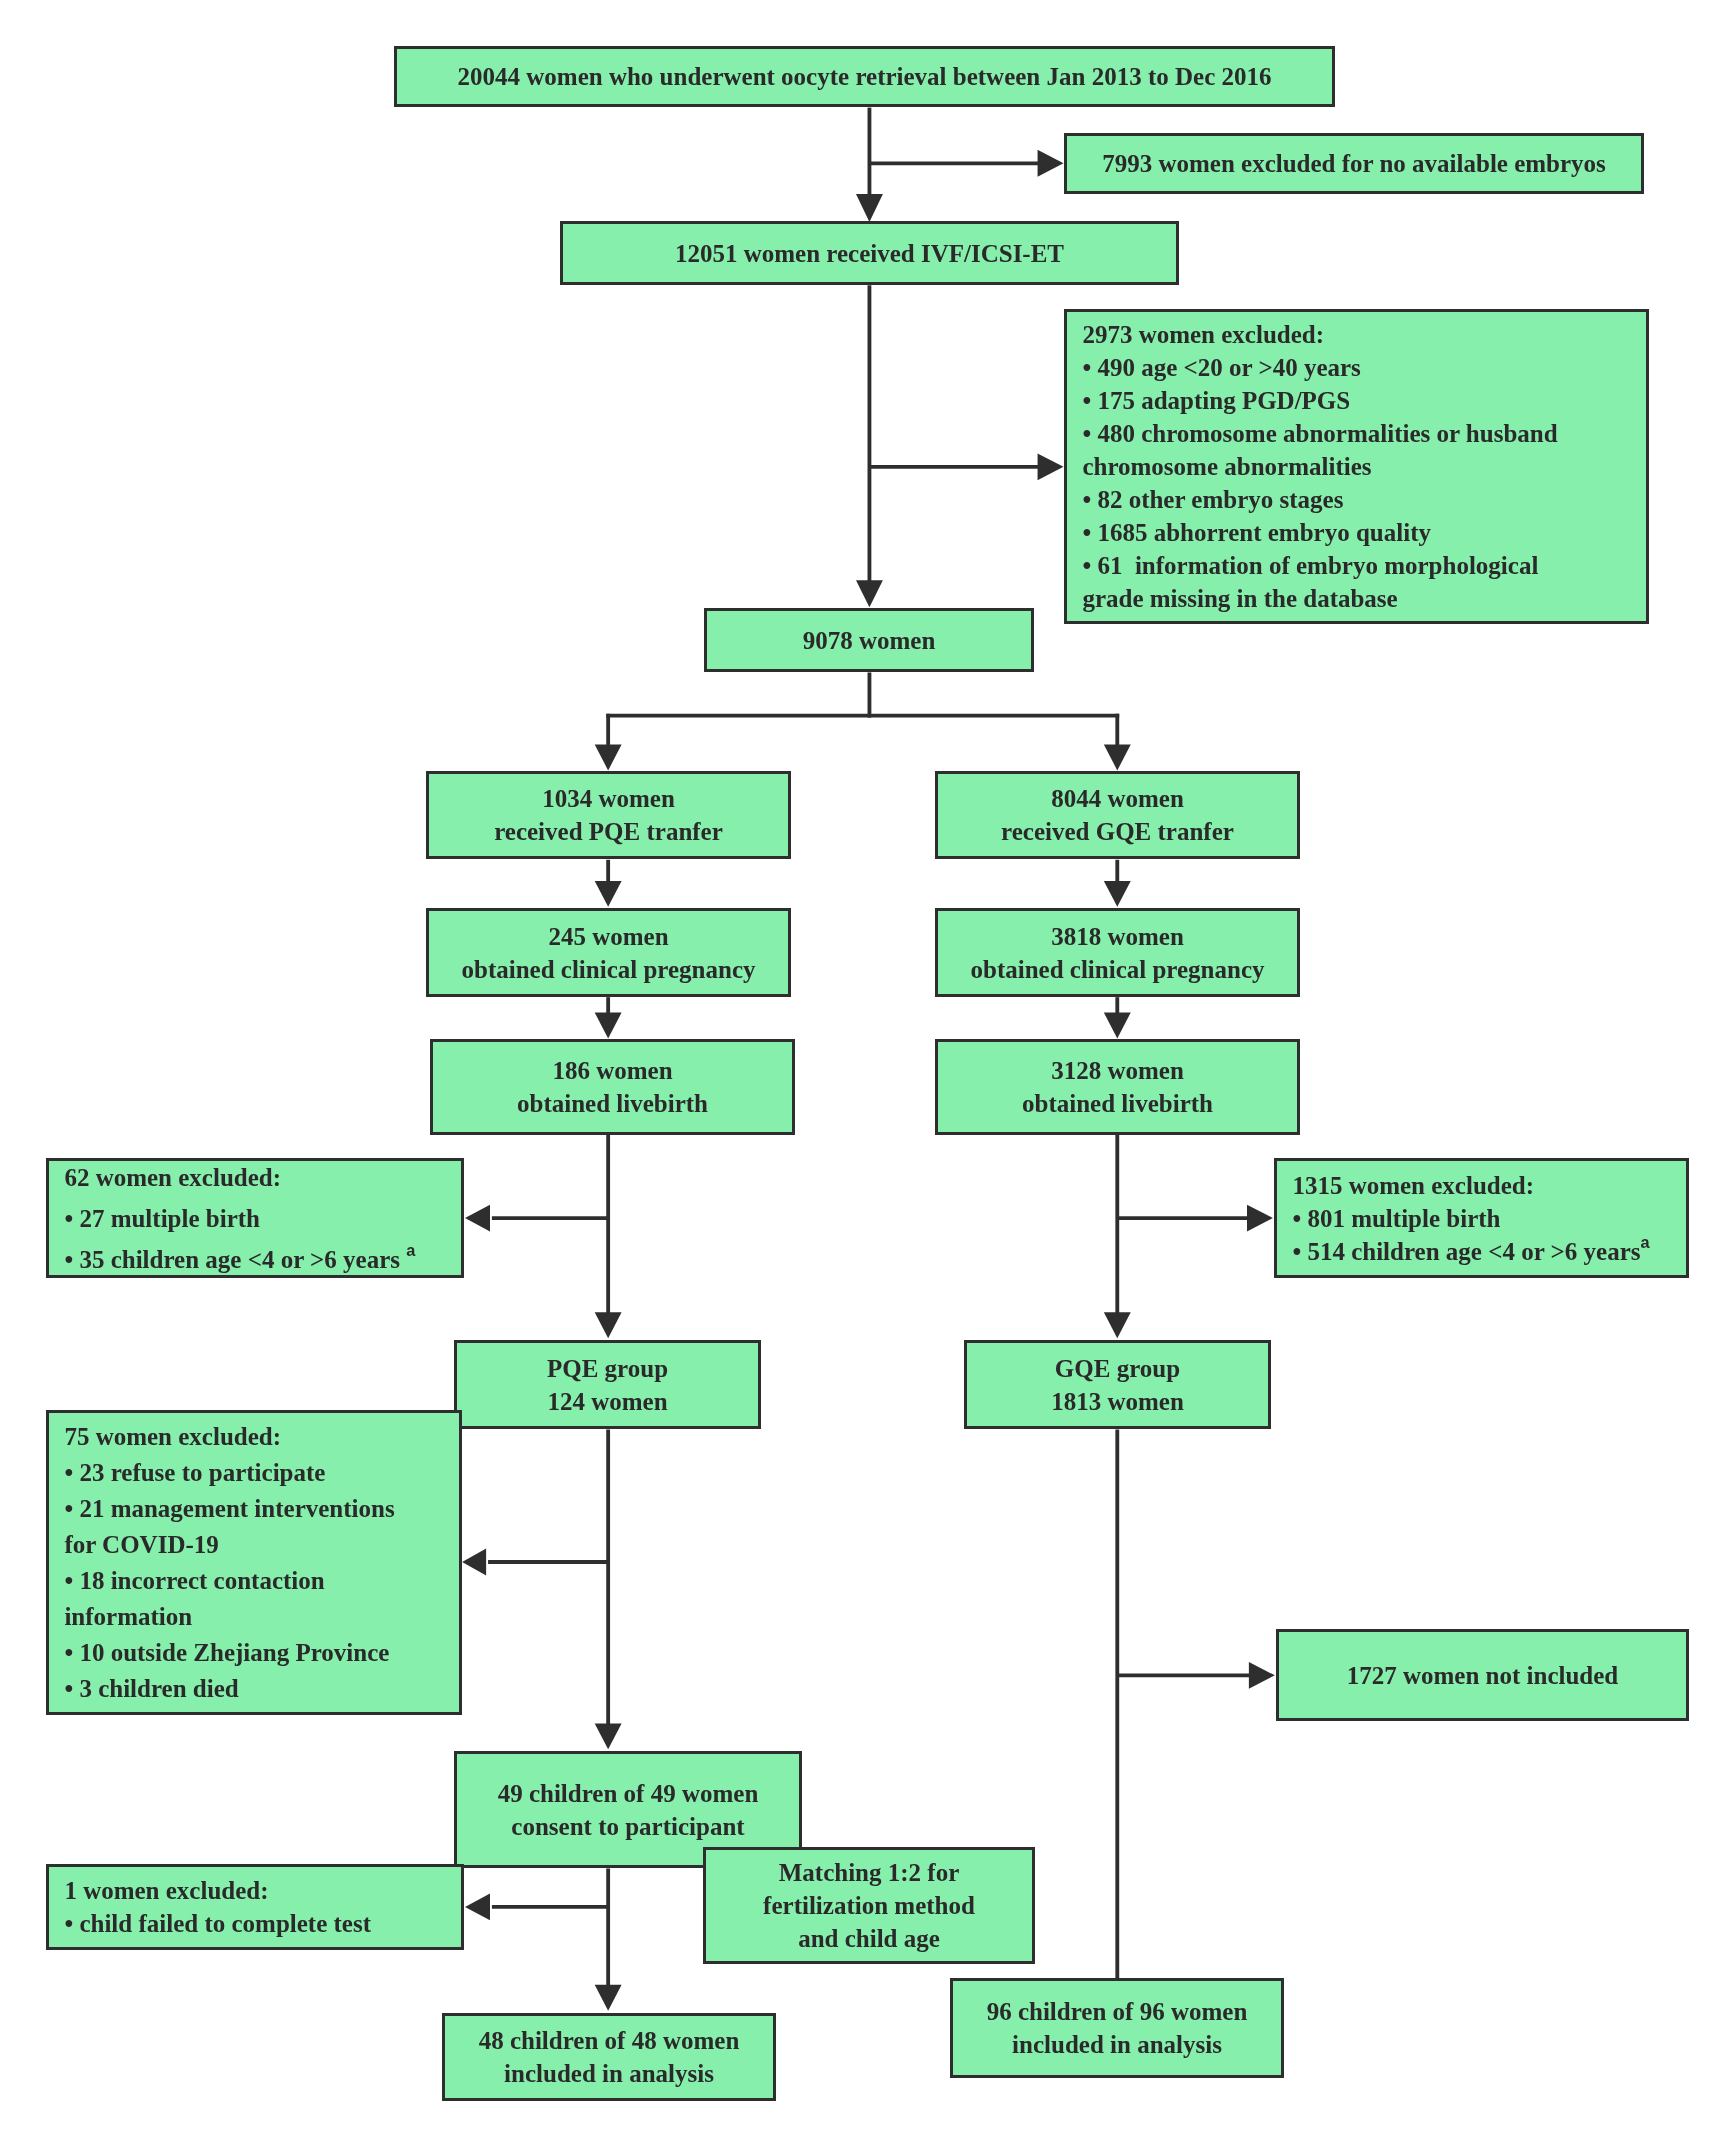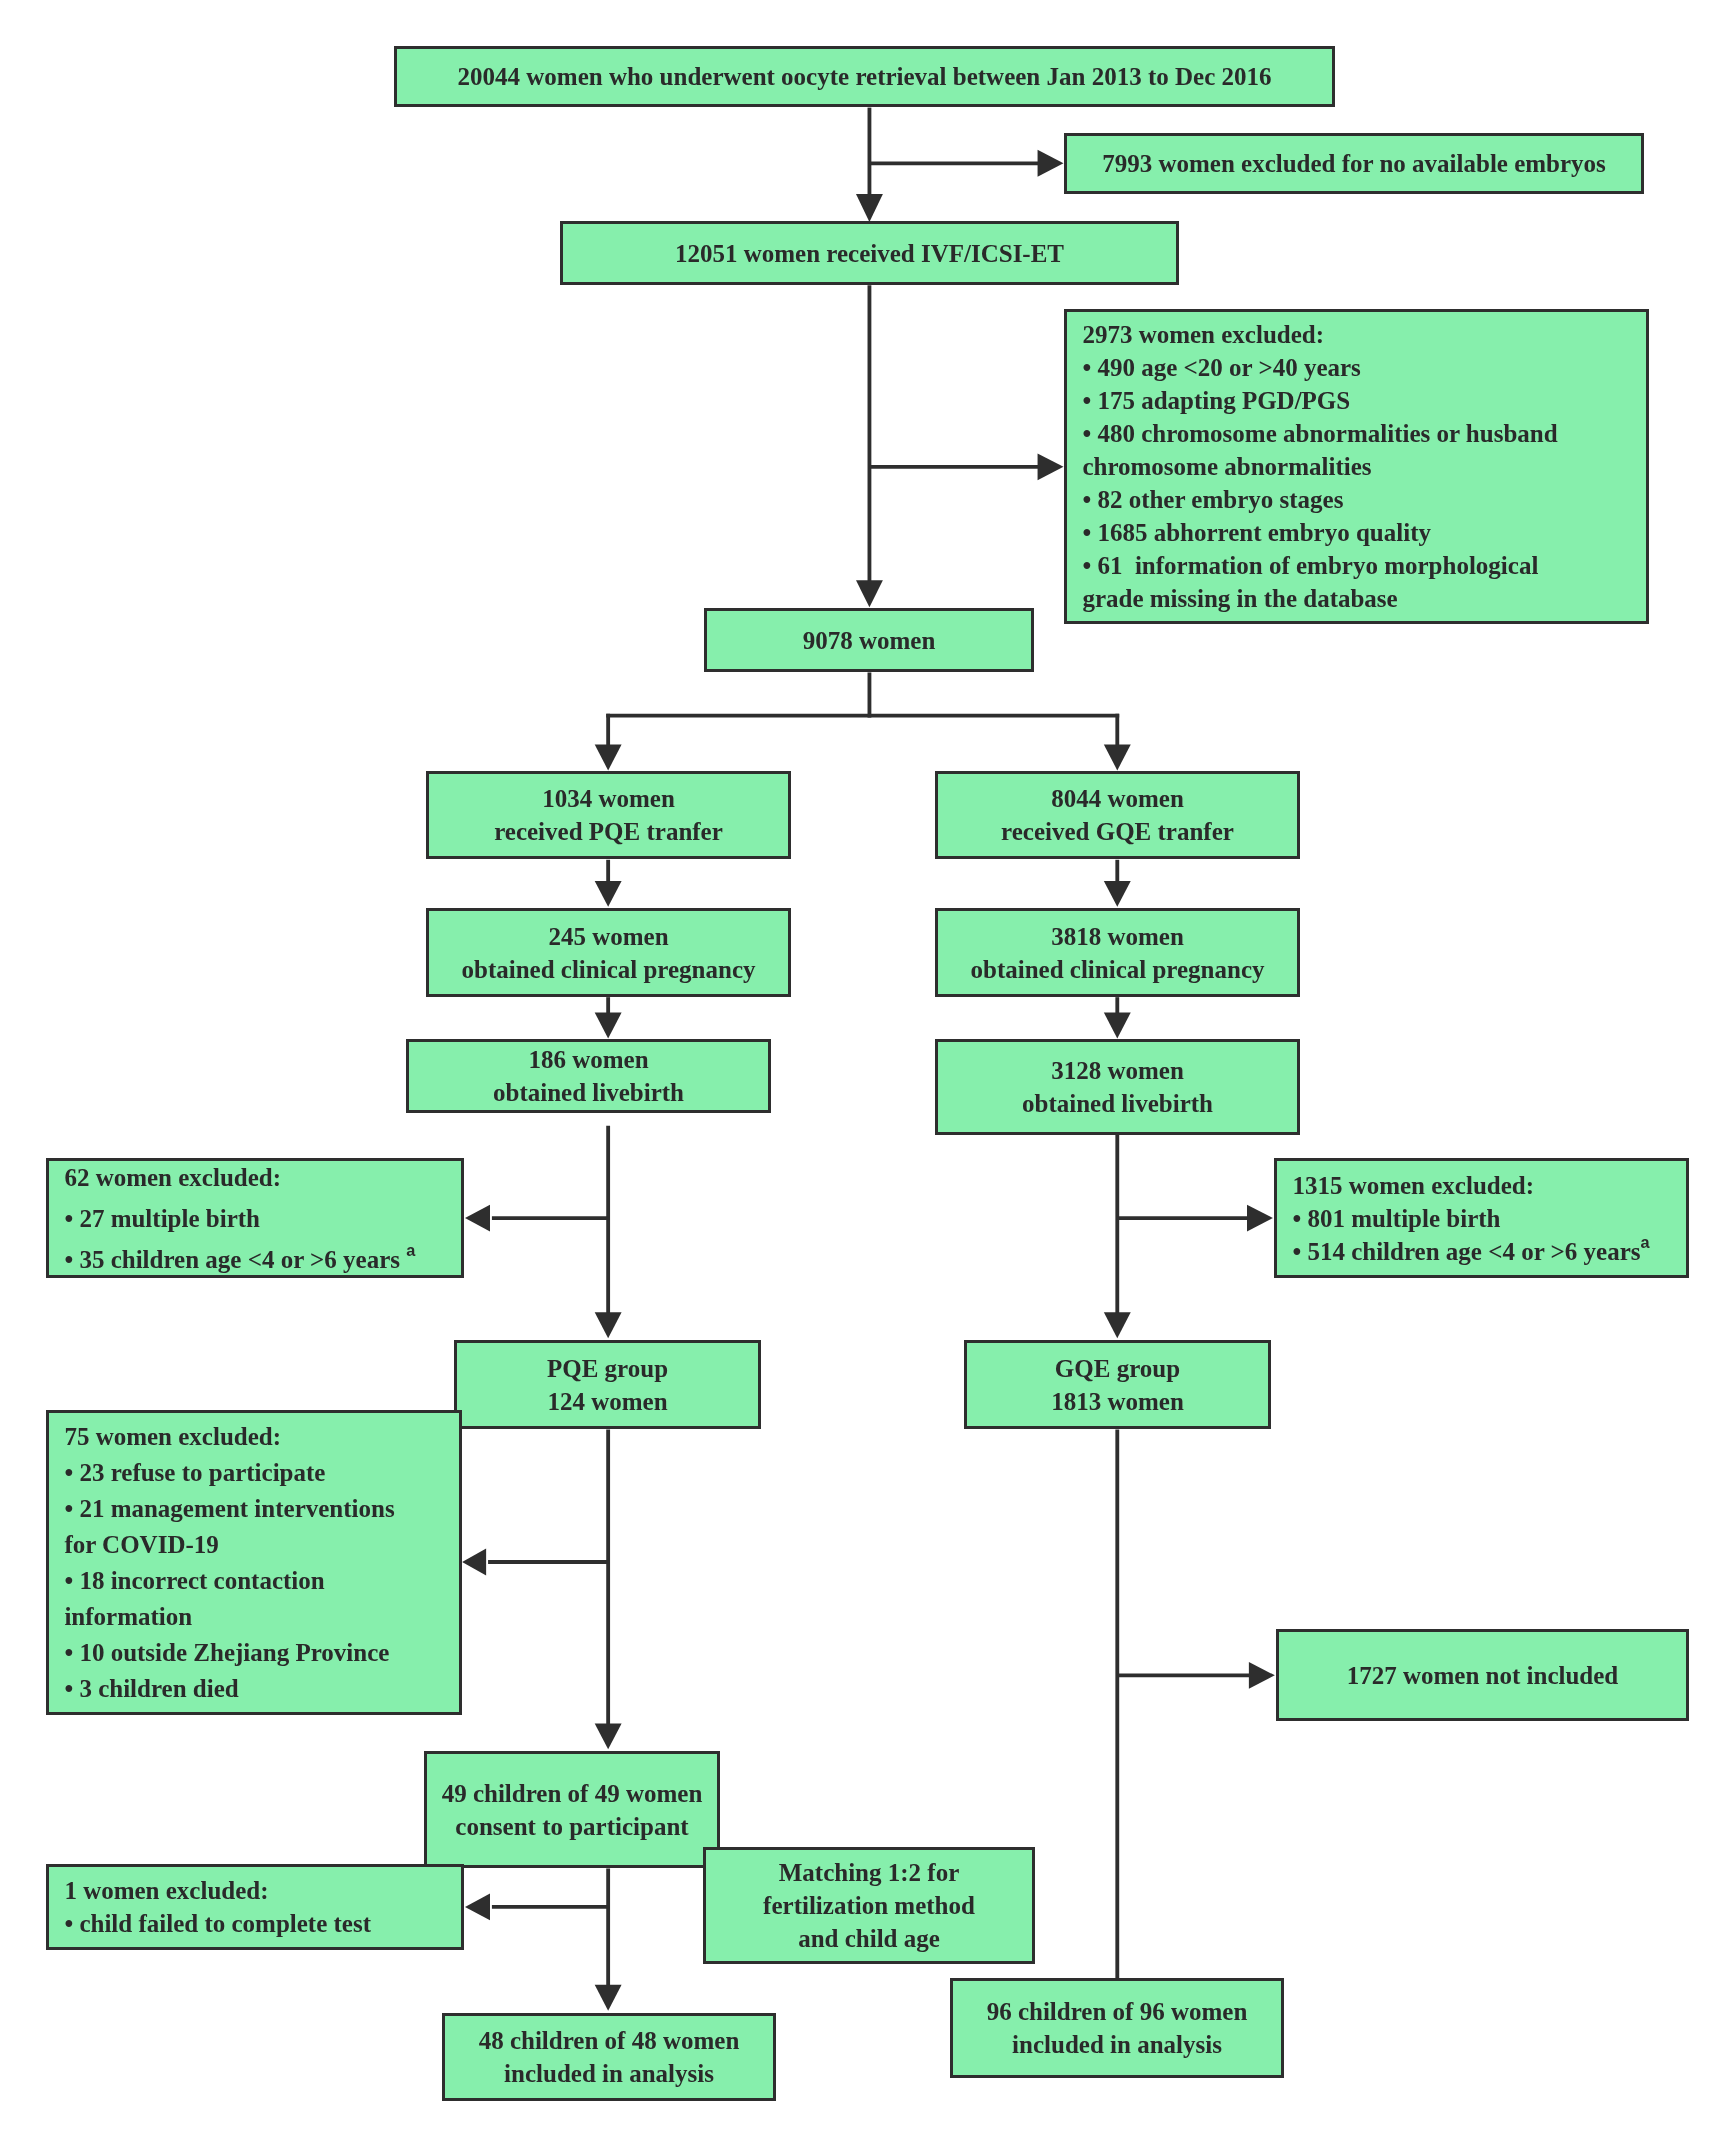--- a/index.html
+++ b/index.html
@@ -170,21 +170,21 @@
   <div class="box" style="left:426px;top:908px;width:365px;height:89px;">
     <div class="bline">245 women</div>
     <div class="bline">obtained clinical pregnancy</div>
   </div>
 
   <div class="box" style="left:935px;top:908px;width:365px;height:89px;">
     <div class="bline">3818 women</div>
     <div class="bline">obtained clinical pregnancy</div>
   </div>
 
-  <div class="box" style="left:406px;top:1039px;width:365px;height:74px;">
+  <div class="box" style="left:430px;top:1039px;width:365px;height:96px;">
     <div class="bline">186 women</div>
     <div class="bline">obtained livebirth</div>
   </div>
 
   <div class="box" style="left:935px;top:1039px;width:365px;height:96px;">
     <div class="bline">3128 women</div>
     <div class="bline">obtained livebirth</div>
   </div>
 
   <div class="box excl" style="left:46px;top:1158px;width:418px;height:120px;gap:8px;">
@@ -217,21 +217,21 @@
     <div class="bline">• 18 incorrect contaction</div>
     <div class="bline">information</div>
     <div class="bline">• 10 outside Zhejiang Province</div>
     <div class="bline">• 3 children died</div>
   </div>
 
   <div class="box" style="left:1276px;top:1629px;width:413px;height:92px;">
     <div class="bline">1727 women not included</div>
   </div>
 
-  <div class="box" style="left:424px;top:1751px;width:296px;height:117px;">
+  <div class="box" style="left:454px;top:1751px;width:348px;height:117px;">
     <div class="bline">49 children of 49 women</div>
     <div class="bline">consent to participant</div>
   </div>
 
   <div class="box" style="left:703px;top:1847px;width:332px;height:117px;">
     <div class="bline">Matching 1:2 for</div>
     <div class="bline">fertilization method</div>
     <div class="bline">and child age</div>
   </div>
 

